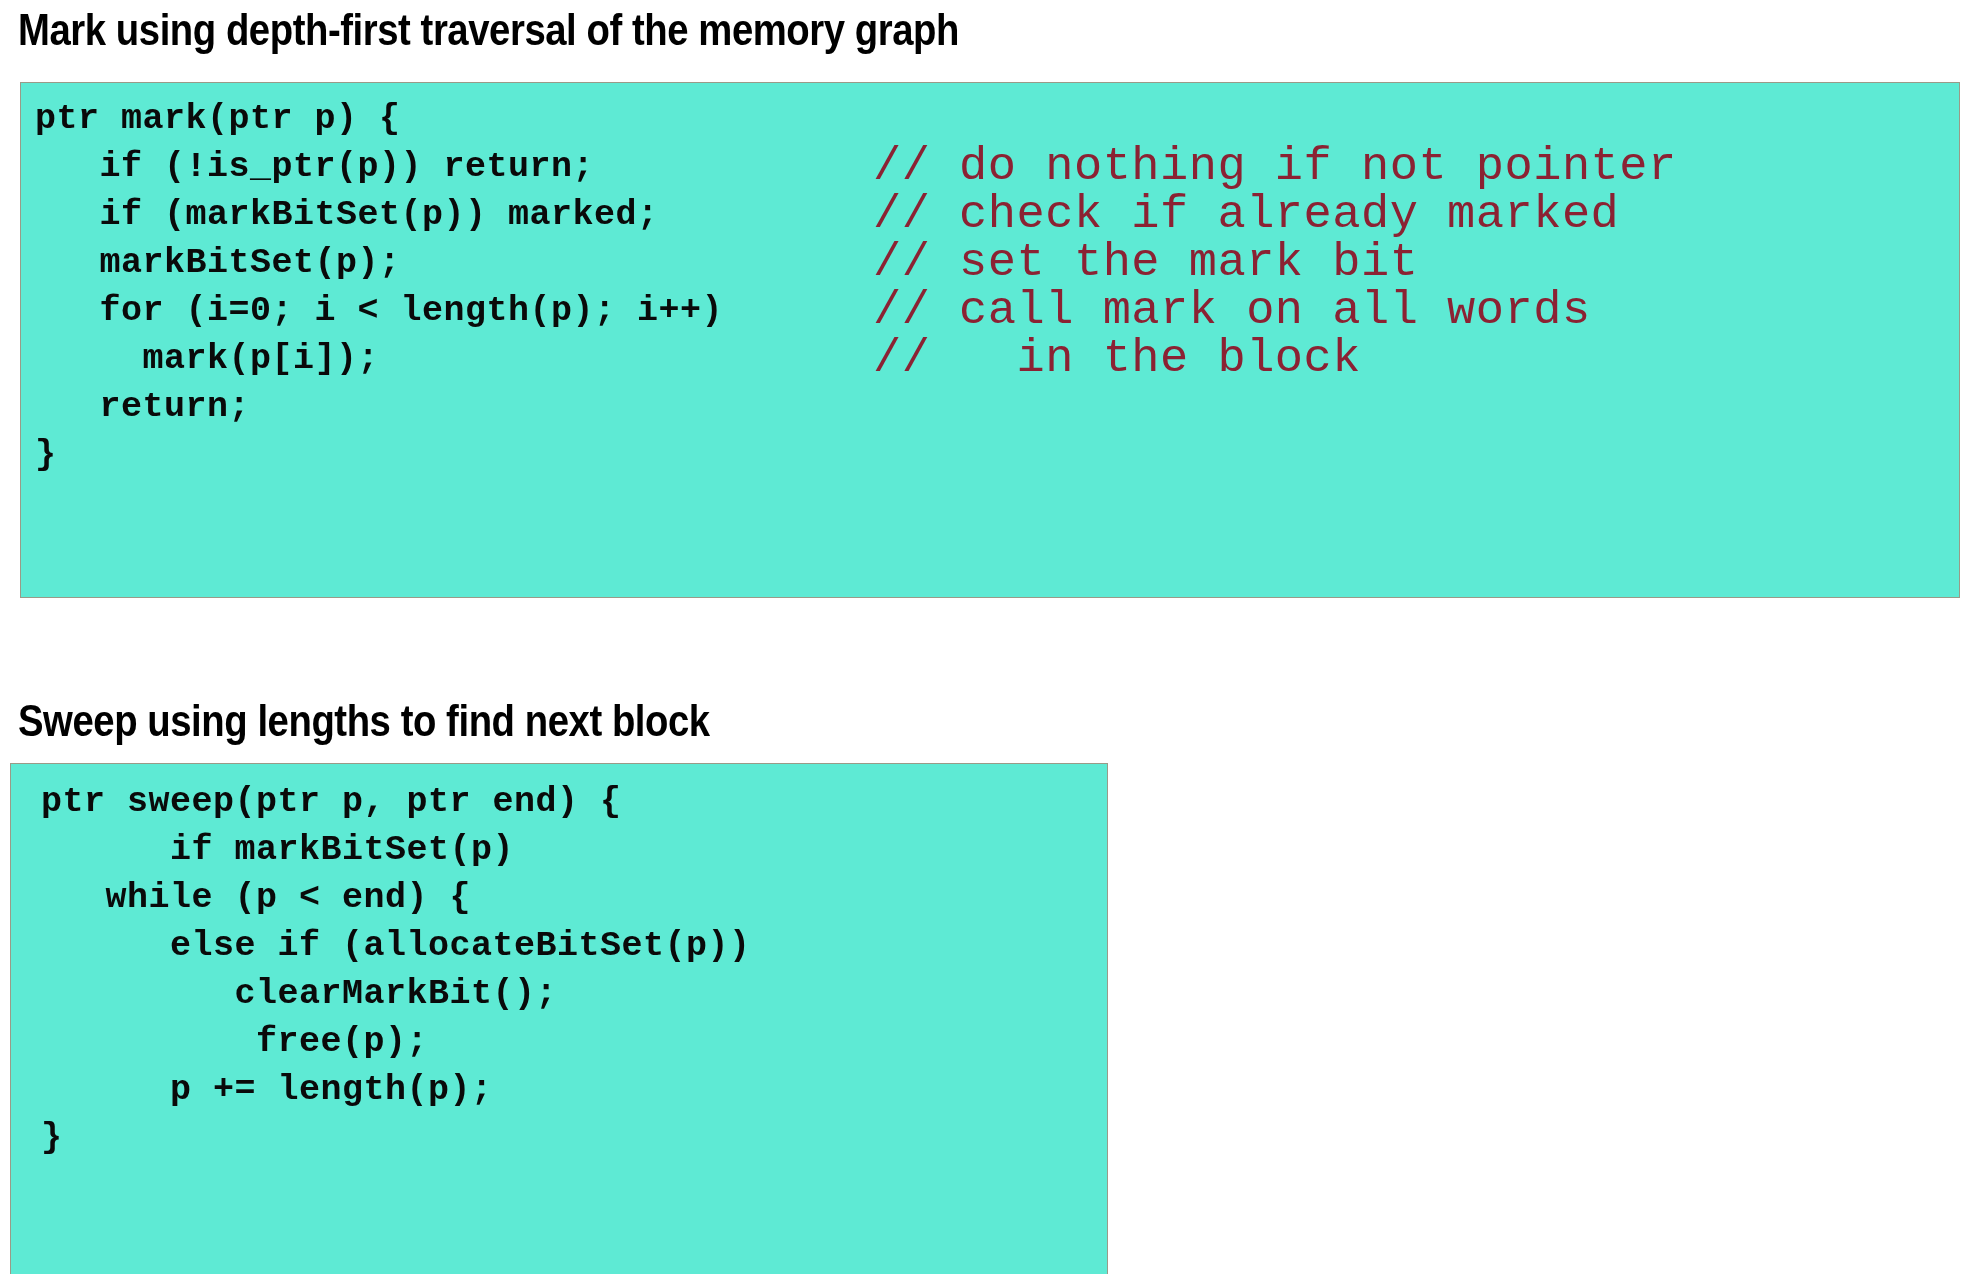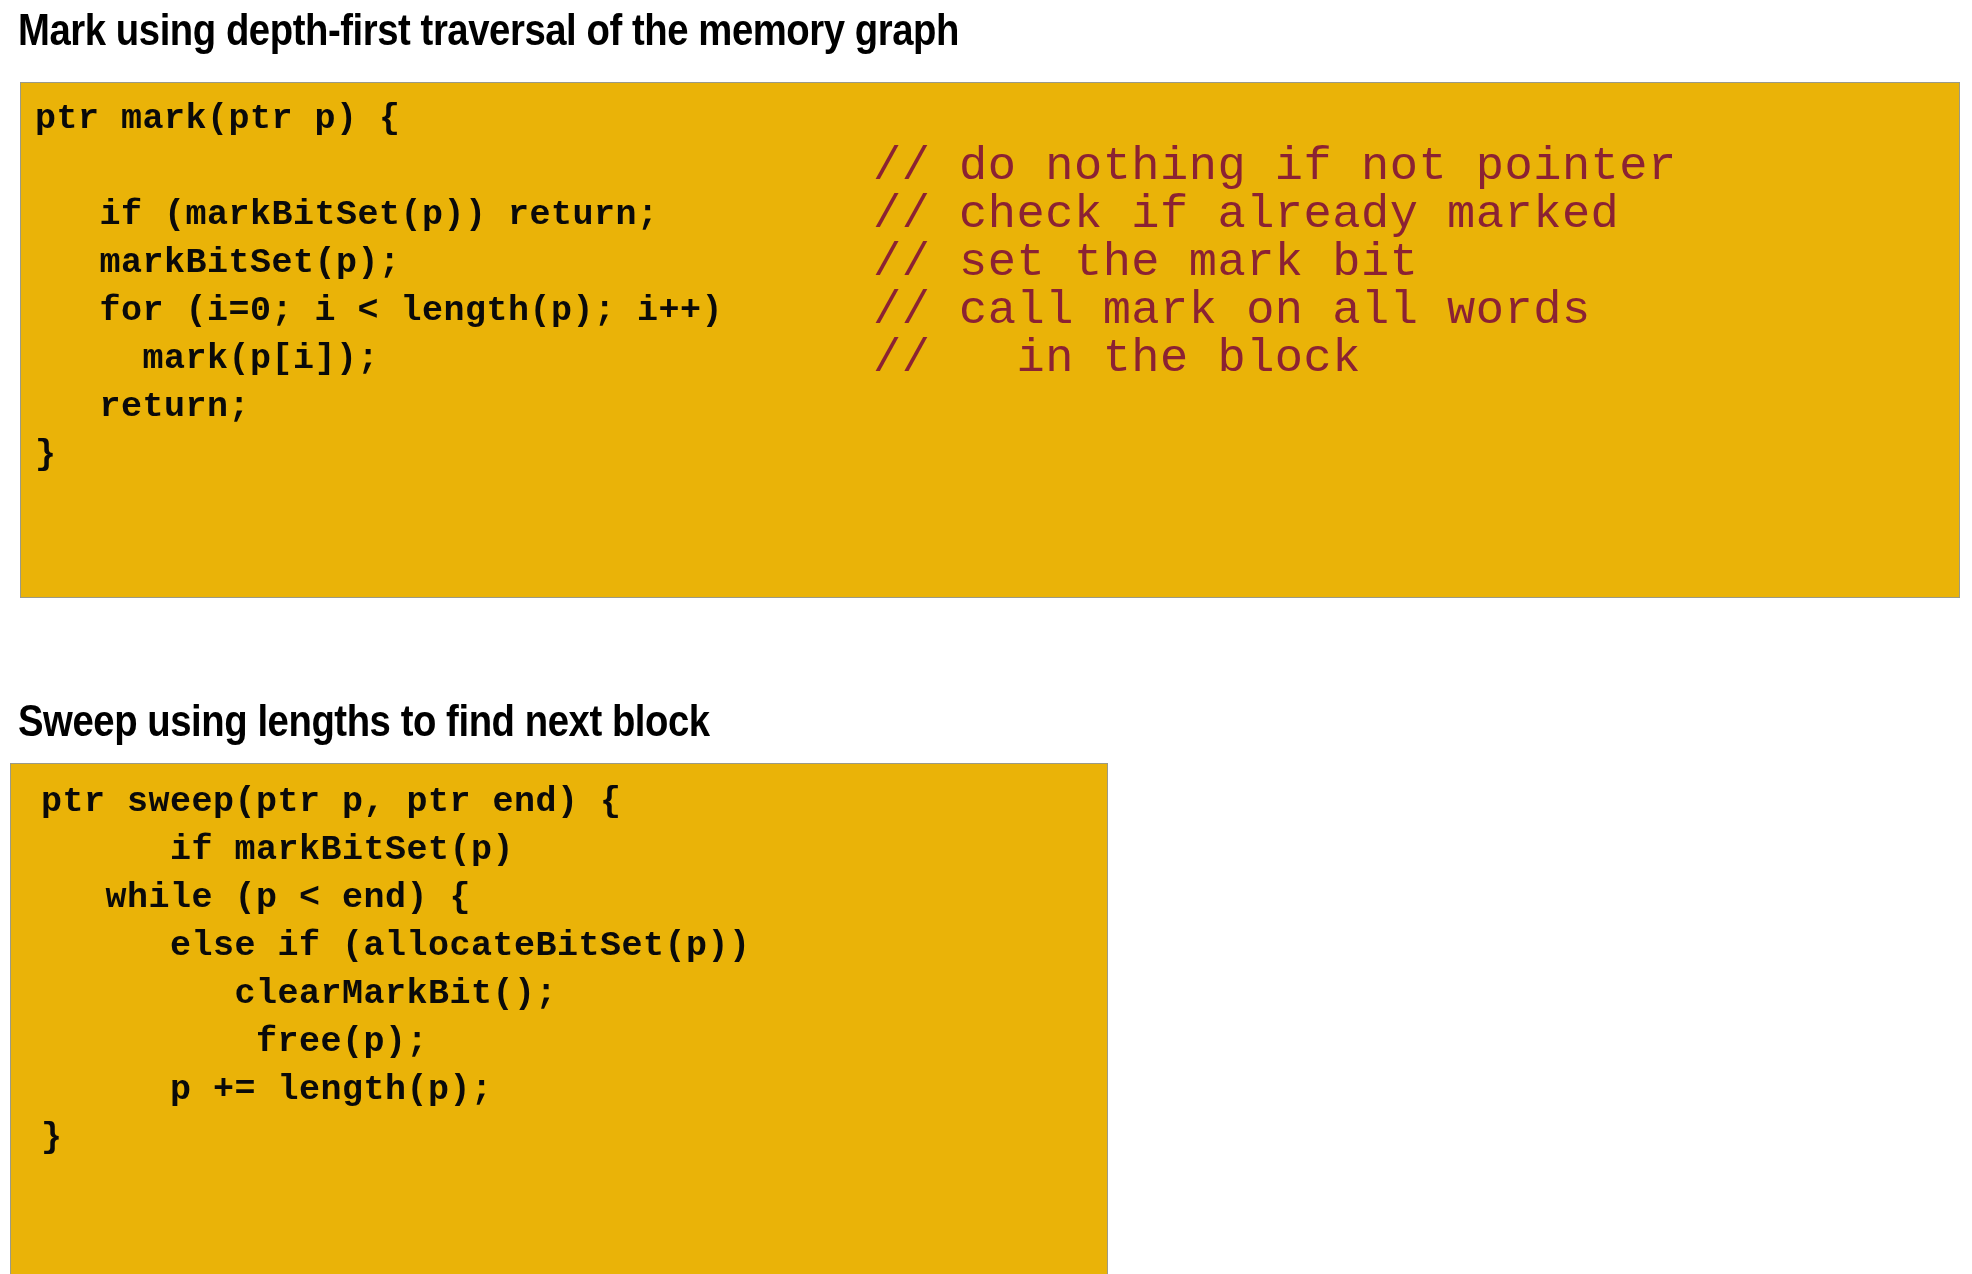--- a/index.html
+++ b/index.html
@@ -43,21 +43,21 @@
     left: 18px;
     top: 695px;
     font-size: 44px;
     line-height: 52px;
     transform: scaleX(0.87);
   }
 
   
   .codebox {
     position: absolute;
-    background: #eab308;
+    background: #5eead4;
     border: 1px solid #9a9a88;
     box-sizing: border-box;
     overflow: hidden;
   }
   #codebox-mark {
     left: 20px;
     top: 82px;
     width: 1940px;
     height: 516px;
   }
@@ -132,25 +132,26 @@
 
   <div class="codebox" id="codebox-mark">
     <div class="code-lines">
 
       <div class="code-line">
         <span class="code-text">ptr mark(ptr p) {</span>
         <span class="code-comment"></span>
       </div>
 
       <div class="code-line">
+        <span class="code-text">   if (!is_ptr(p)) return;</span>
         <span class="code-comment">// do nothing if not pointer</span>
       </div>
 
       <div class="code-line">
-        <span class="code-text">   if (markBitSet(p)) return;</span>
+        <span class="code-text">   if (markBitSet(p)) marked;</span>
         <span class="code-comment">// check if already marked</span>
       </div>
 
       <div class="code-line">
         <span class="code-text">   markBitSet(p);</span>
         <span class="code-comment">// set the mark bit</span>
       </div>
 
       <div class="code-line">
         <span class="code-text">   for (i=0; i &lt; length(p); i++)</span>

